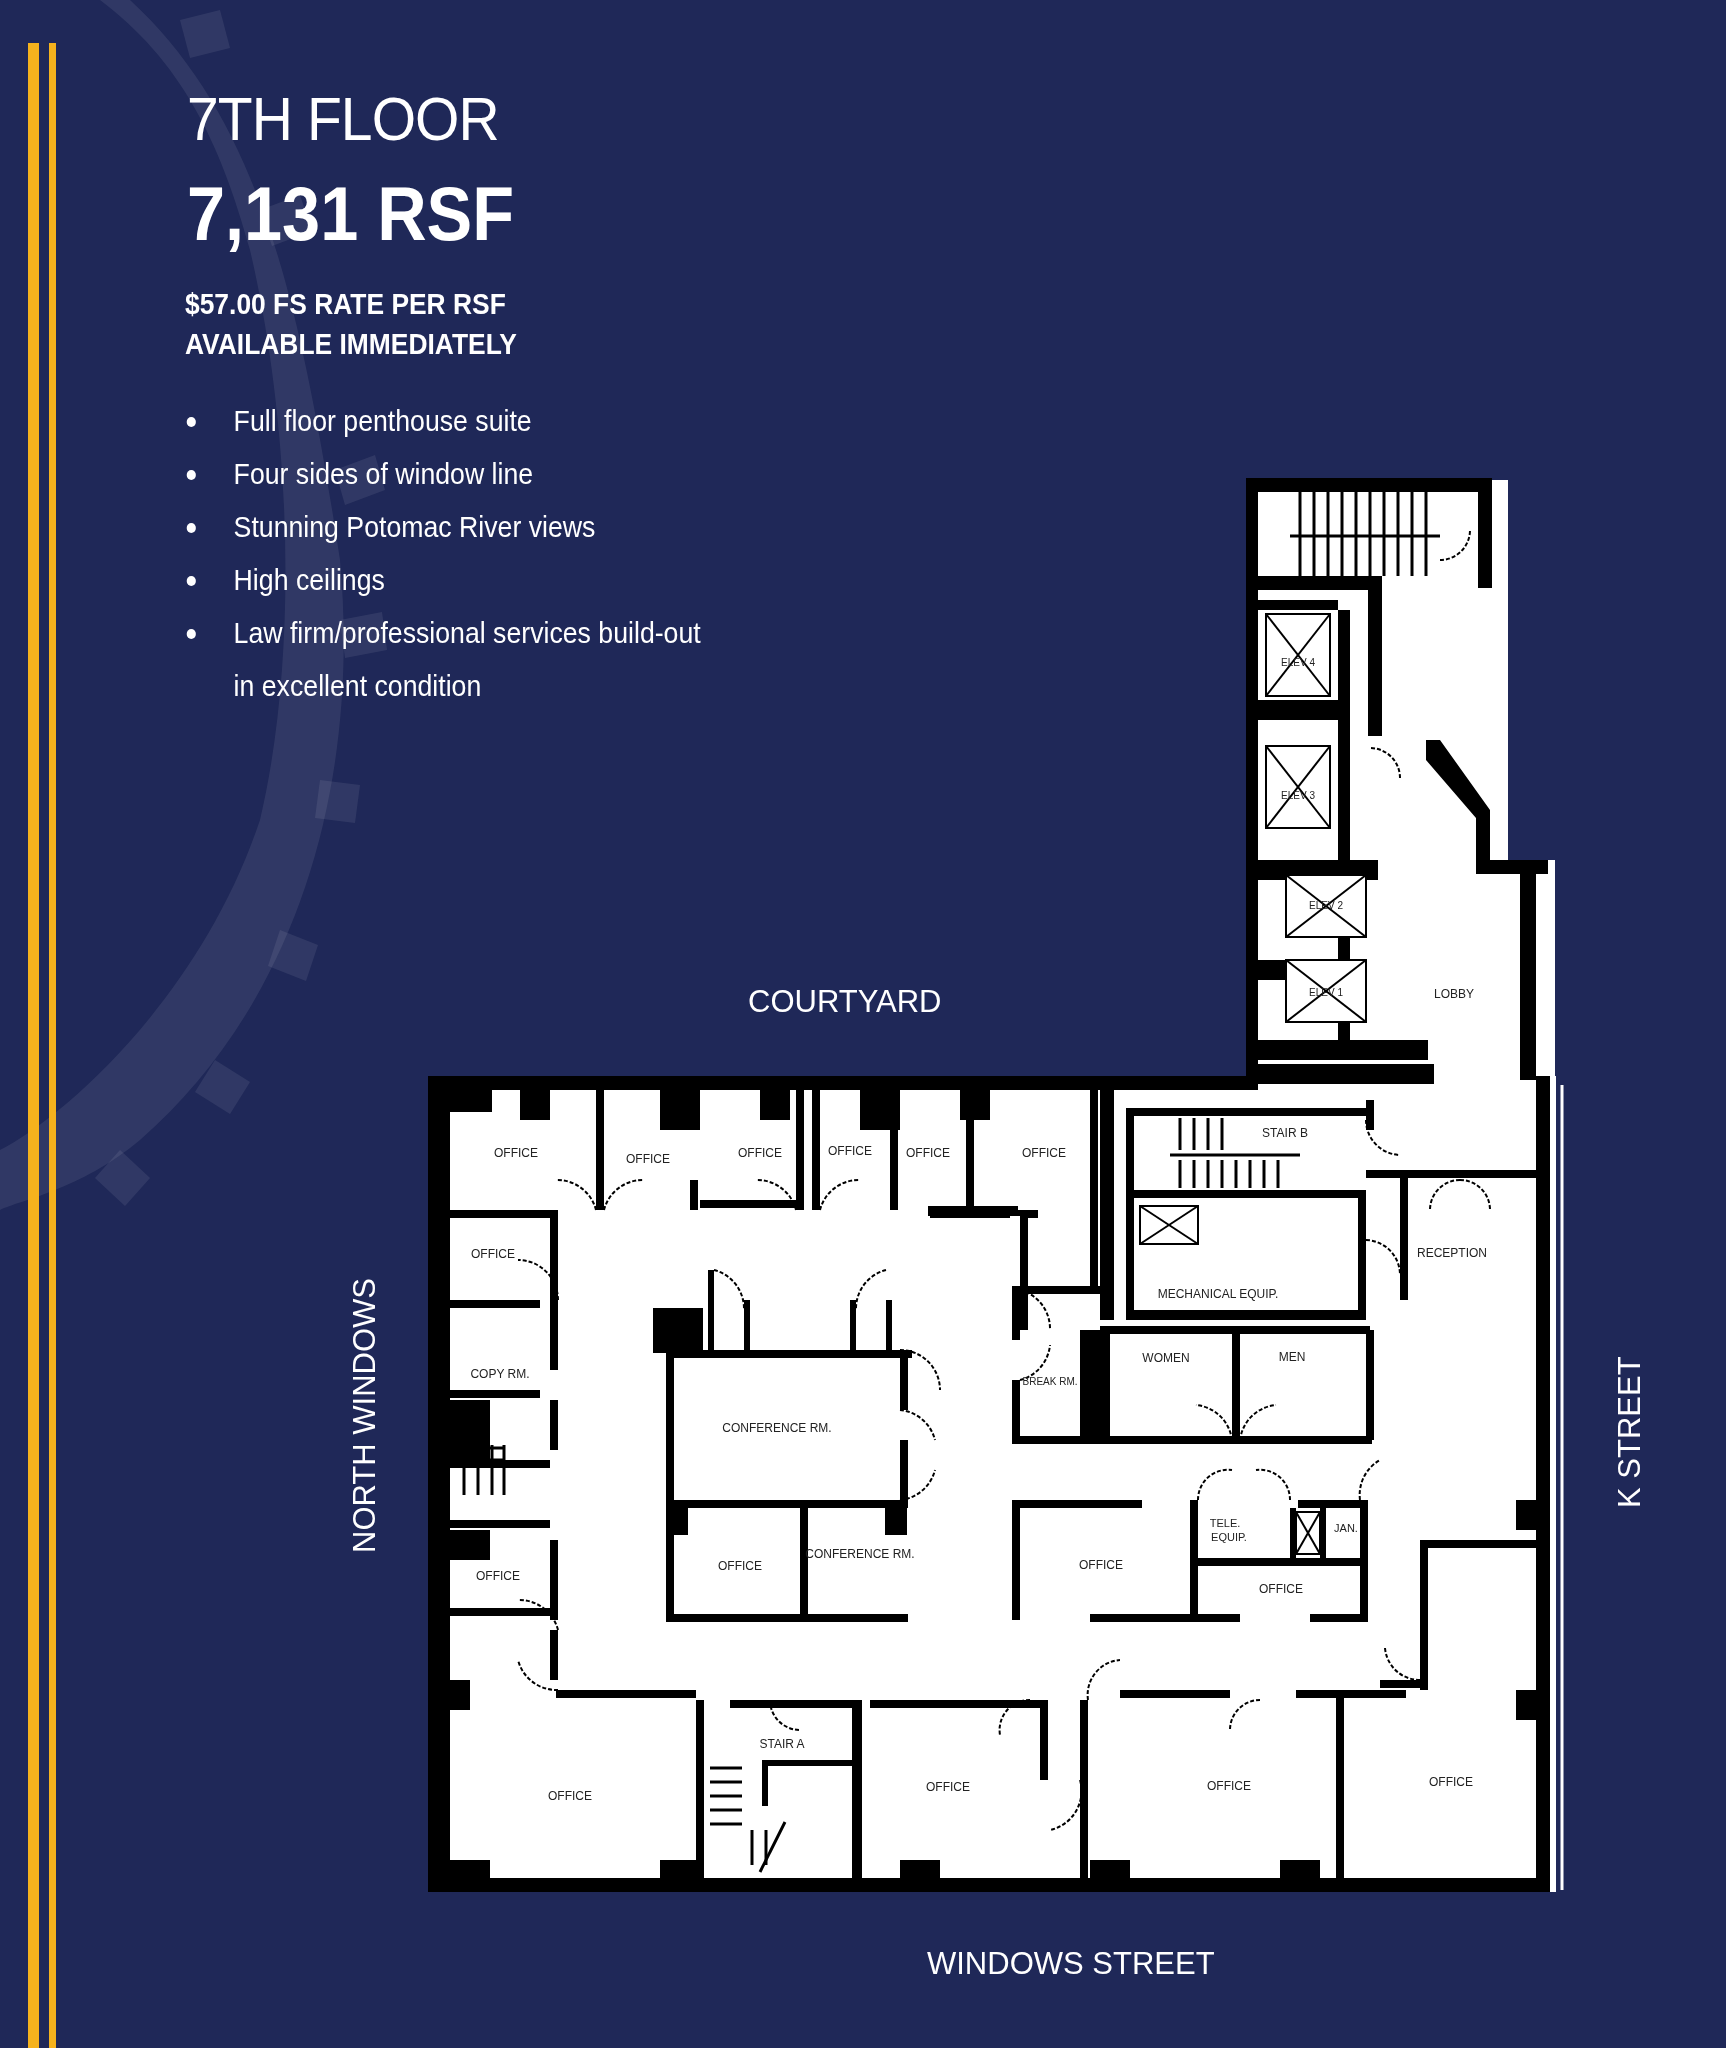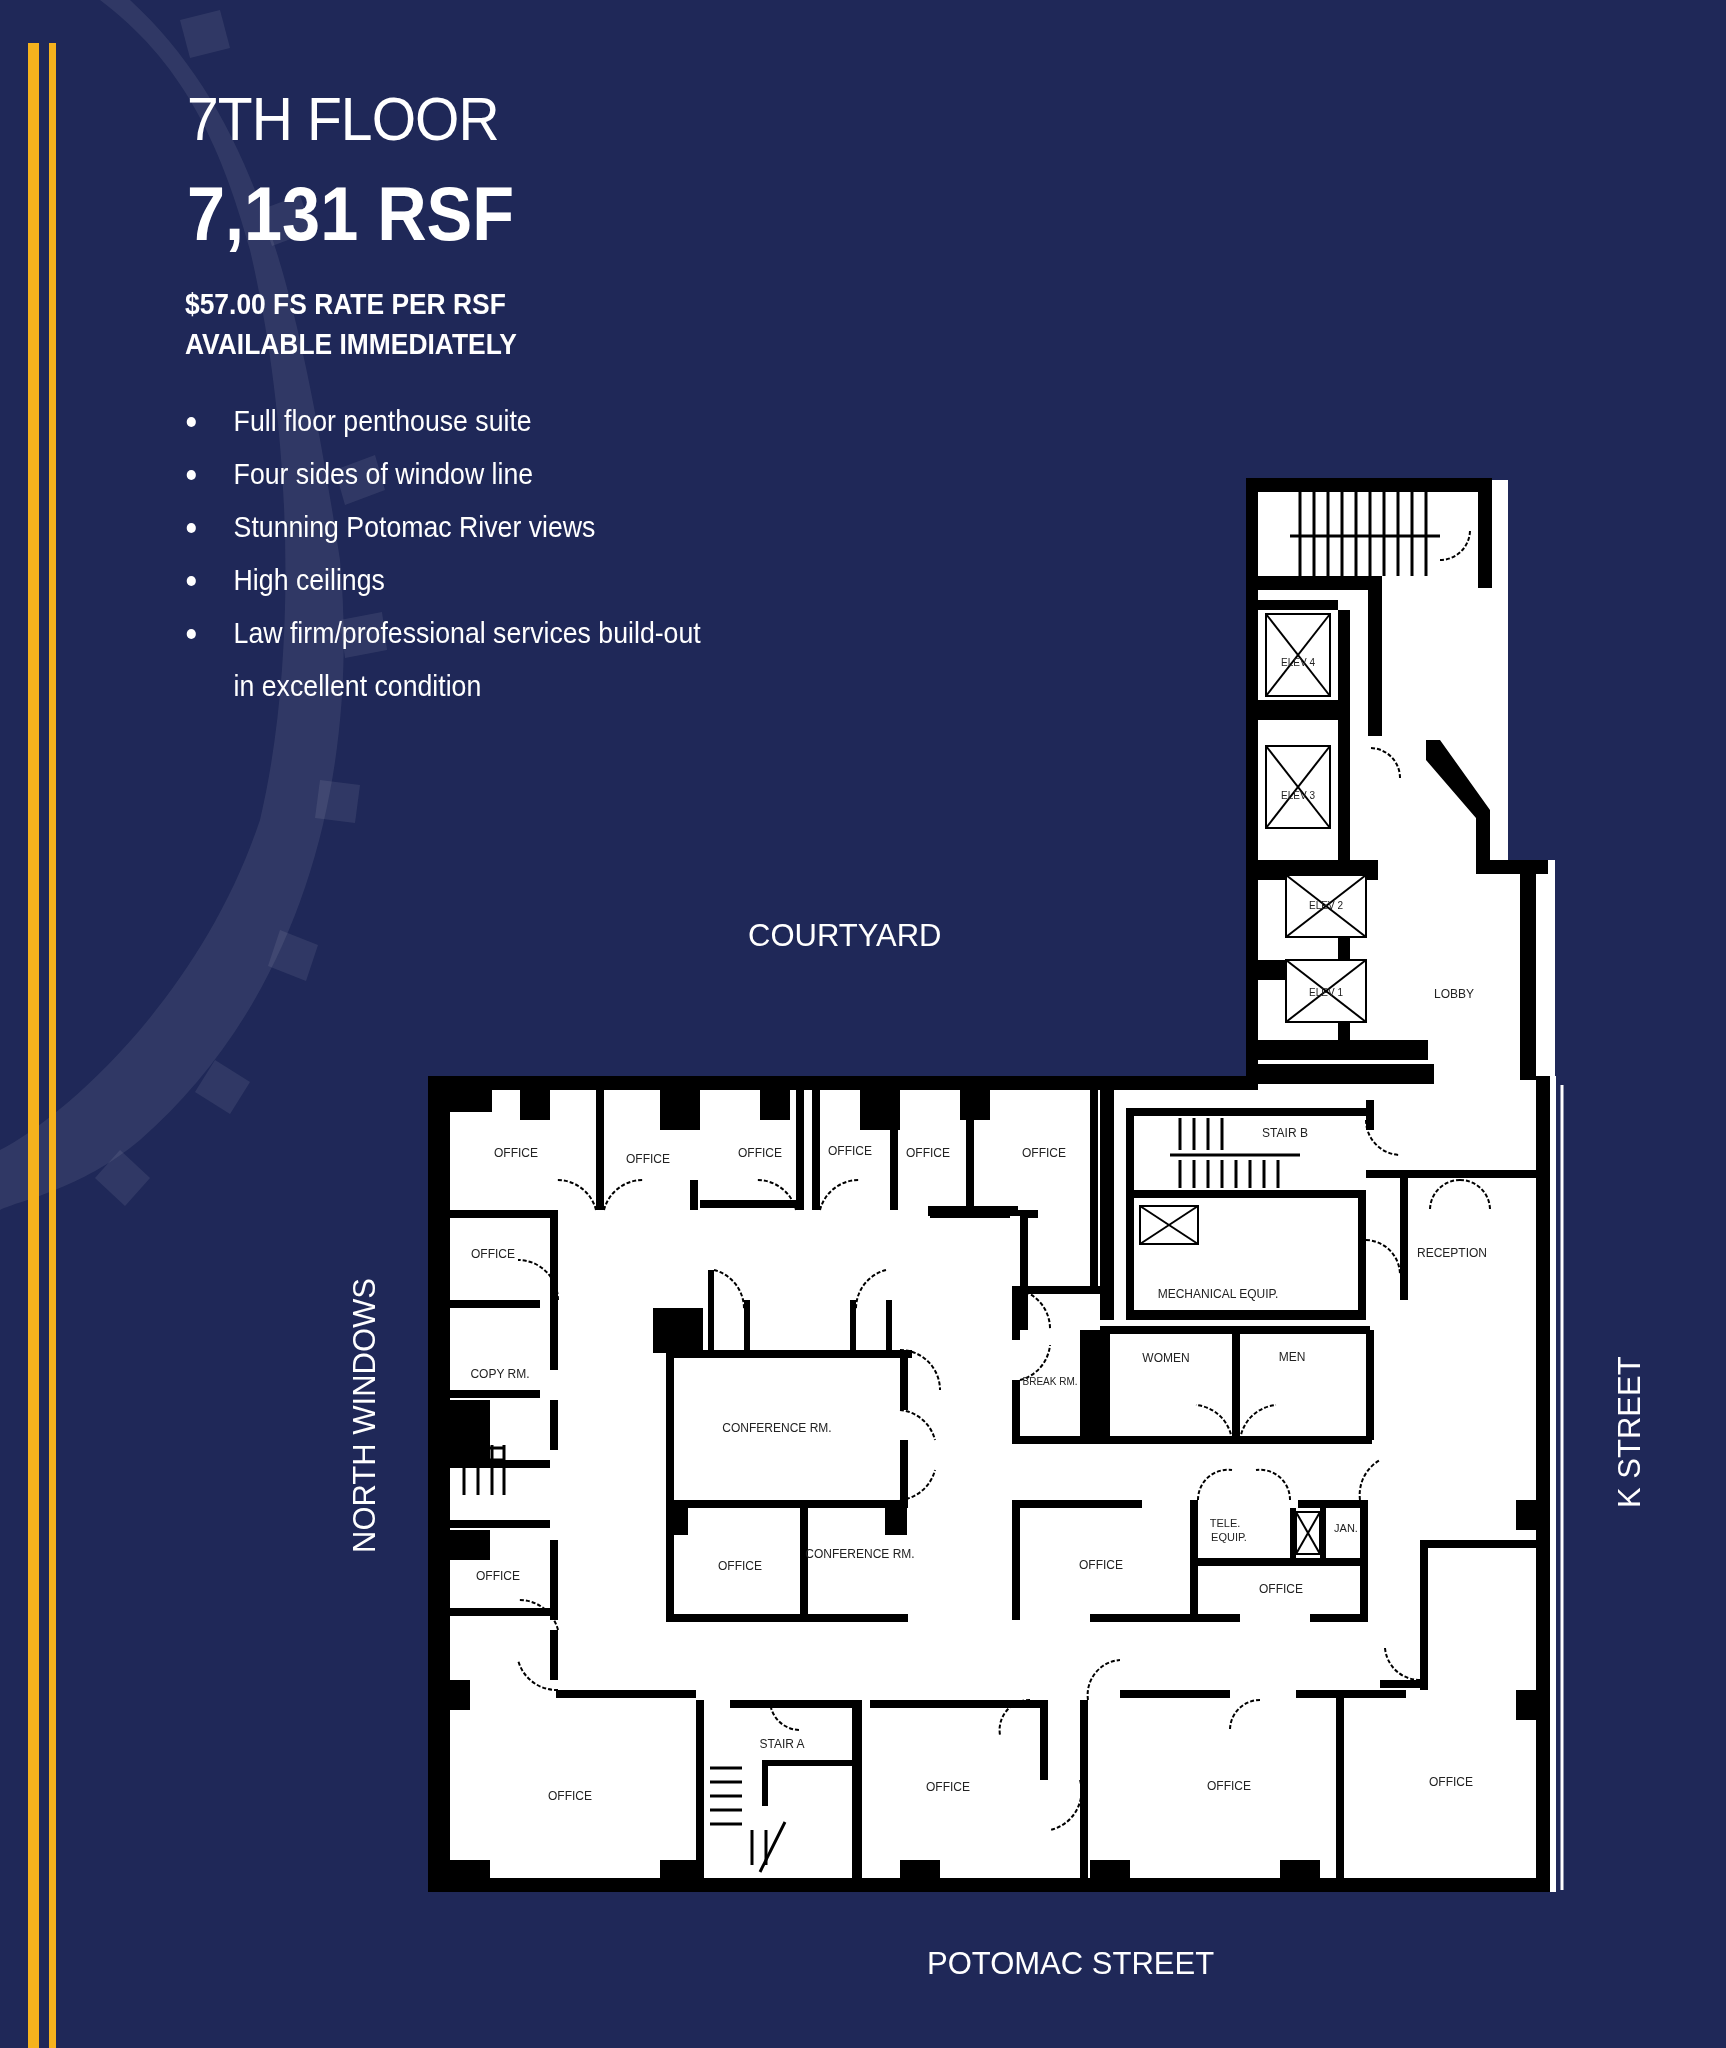--- a/index.html
+++ b/index.html
@@ -45,24 +45,24 @@
 
 <ul class="bullets">
   <li><span class="dot"></span><span>Full floor penthouse suite</span></li>
   <li><span class="dot"></span><span>Four sides of window line</span></li>
   <li><span class="dot"></span><span>Stunning Potomac River views</span></li>
   <li><span class="dot"></span><span>High ceilings</span></li>
   <li><span class="dot"></span><span>Law firm/professional services build-out</span></li>
   <li><span>in excellent condition</span></li>
 </ul>
 
-<div class="street" style="left:748px; top:918px;">COURTYARD</div>
+<div class="street" style="left:748px; top:984px;">COURTYARD</div>
 <div class="street" style="left:250px; top:1420px; transform:rotate(-90deg); width:230px; text-align:center;">NORTH WINDOWS</div>
 <div class="street" style="left:1560px; top:1420px; transform:rotate(-90deg); width:140px; text-align:center;">K STREET</div>
-<div class="street" style="left:927px; top:1946px;">POTOMAC STREET</div>
+<div class="street" style="left:927px; top:1946px;">WINDOWS STREET</div>
 
 <svg class="plan" width="1726" height="2048" viewBox="0 0 1726 2048" xmlns="http://www.w3.org/2000/svg">
 
   <g fill="#ffffff">
     <rect x="428" y="1076" width="1128" height="816"></rect>
     <rect x="1250" y="480" width="258" height="600"></rect>
     <path d="M1340 740 L1440 740 L1490 800 L1490 860 L1555 860 L1555 1080 L1340 1080 Z"></path>
   </g>
 
   <g stroke="#ffffff" stroke-width="3" fill="none">

